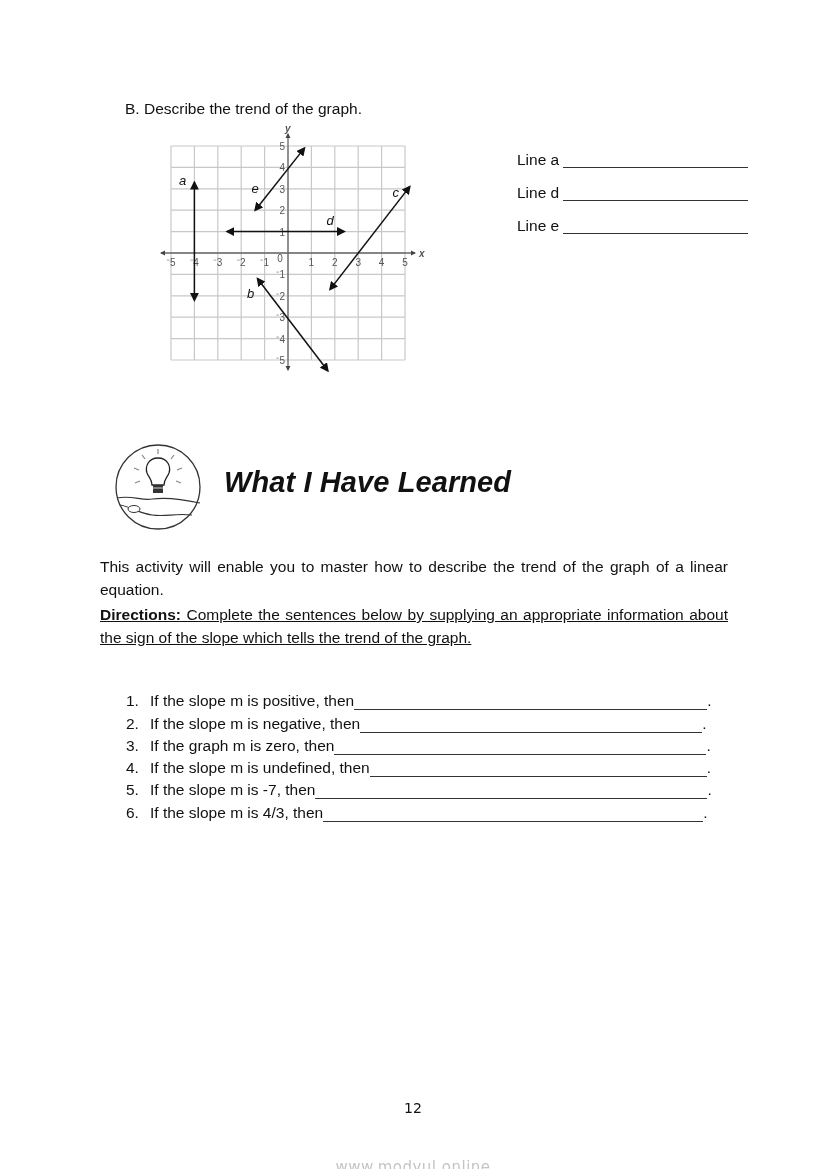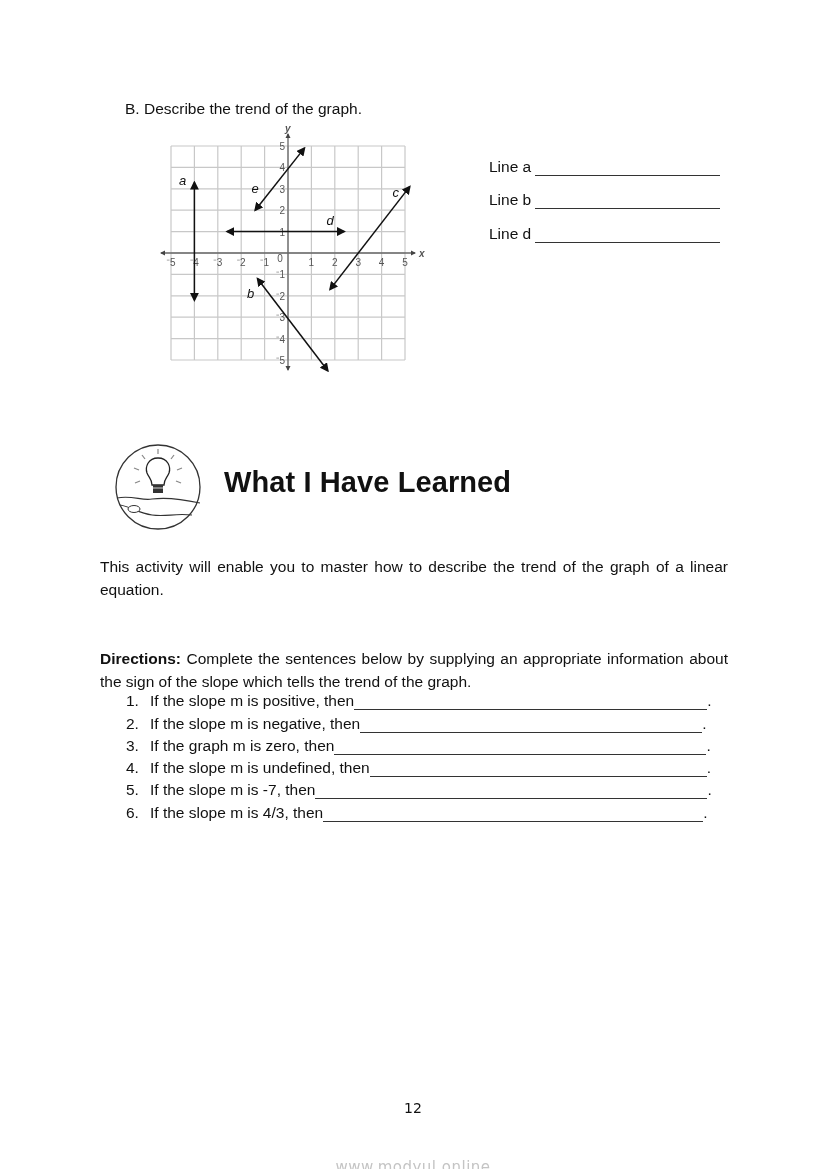--- a/index.html
+++ b/index.html
@@ -2,27 +2,27 @@
 <html><head>
 <meta charset="utf-8">
 <style>
   html, body { margin: 0; padding: 0; background: #ffffff; }
   body { width: 826px; height: 1169px; position: relative; overflow: hidden;
          font-family: "Liberation Sans", sans-serif; color: #111; }
   .abs { position: absolute; }
   .section-b { left: 125px; top: 100px; font-size: 15.5px; }
   #graph { position: absolute; left: 150px; top: 120px; width: 280px; height: 260px; }
   .line-labels { position: absolute; left: 489px; top: 143px; font-size: 15.5px; }
-  .line-labels .row { height: 33.2px; display: flex; align-items: flex-end; }
+  .line-labels .row { height: 33.2px; display: flex; align-items: center; margin-left: 28px; }
   .line-labels .blank { display: inline-block; width: 185px; border-bottom: 1px solid #333; height: 16px; margin-left: 4px; }
   .heading-icon { left: 112px; top: 443px; width: 92px; height: 88px; }
-  .heading-title { left: 224px; top: 466px; font-size: 29px; font-weight: bold; letter-spacing: 0.1px; }
+  .heading-title { left: 224px; top: 466px; font-size: 29px; font-weight: bold; font-style: italic; letter-spacing: 0.1px; }
   .para { left: 100px; width: 628px; font-size: 15.5px; line-height: 22.5px; text-align: justify; }
   .p1 { top: 556px; }
-  .p2 { top: 648px; }
+  .p2 { top: 604px; text-decoration: underline; }
   .p2 b { font-weight: bold; }
   .qlist { left: 126px; top: 688px; font-size: 15.5px; }
   .qlist .q { height: 22.3px; display: flex; align-items: flex-end; white-space: nowrap; }
   .qlist .num { width: 24px; }
   .qlist .blank { display: inline-block; border-bottom: 1px solid #333; height: 14px; }
   .page-num { left: 0; width: 826px; top: 1100px; text-align: center; font-size: 14px; font-family: "DejaVu Sans", sans-serif; }
   .watermark { left: 0; width: 826px; top: 1126px; text-align: center; font-size: 15px; color: #c4c4c4; font-family: "DejaVu Sans", sans-serif; letter-spacing: 0.5px; margin-top: 32px; }
   svg text { font-family: "Liberation Sans", sans-serif; }
 </style>
 </head>
@@ -105,25 +105,25 @@
       <text x="105.24" y="73.07999999999998" font-size="13" font-style="italic" font-family="&quot;Liberation Serif&quot;, serif" fill="#111" text-anchor="middle">e</text>
     </g>
 </svg>
 
 <div class="line-labels">
   <div class="row">
       <span>Line a</span>
       <span class="blank"></span>
     </div>
   <div class="row">
-      <span>Line b</span>
+      <span>Line d</span>
       <span class="blank"></span>
     </div>
   <div class="row">
-      <span>Line d</span>
+      <span>Line e</span>
       <span class="blank"></span>
     </div>
 </div>
 
 <svg class="abs heading-icon" viewBox="0 0 92 88" xmlns="http://www.w3.org/2000/svg">
   <circle cx="46" cy="44" r="42" fill="none" stroke="#333" stroke-width="1.3"></circle>
   <g stroke="#888" stroke-width="1.2">
     <line x1="46" y1="6" x2="46" y2="11"></line>
     <line x1="30" y1="12" x2="33" y2="16"></line>
     <line x1="62" y1="12" x2="59" y2="16"></line>

